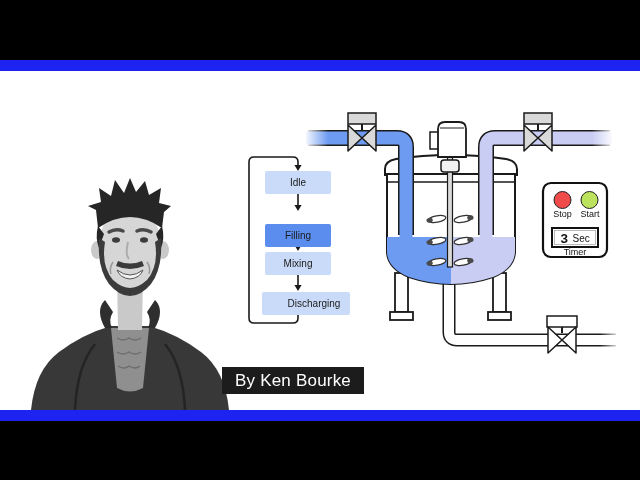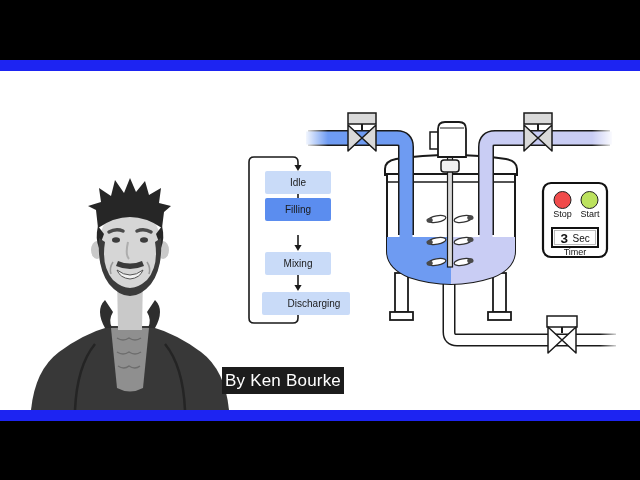--- a/index.html
+++ b/index.html
@@ -12,34 +12,34 @@
   .accent-bar.bottom { top:410px; }
   .content { position:absolute; left:0; top:71px; width:640px; height:339px; background:#fff; }
 
   
   .portrait { position:absolute; left:25px; top:105px; width:210px; height:234px; }
 
   
   .author-badge {
     position:absolute; left:222px; top:296px; height:27px;
     background:#1c1c1c; color:#fff; display:flex; align-items:center;
-    padding:0 3px; font-size:17px; font-weight:500; letter-spacing:0.2px;
+    padding:0 13px; font-size:17px; font-weight:500; letter-spacing:0.2px;
   }
 
   
   .flowchart { position:absolute; left:240px; top:69px; width:125px; height:195px; }
   .flowchart svg { position:absolute; left:0; top:0; }
   .state-box {
     position:absolute; left:25px; width:66px; height:23px;
     background:#c9dbf8; color:#1a1a1a; font-size:10px;
     display:flex; align-items:center; justify-content:center; border-radius:2px;
   }
   .state-box.active { background:#5b8def; }
   .state-idle { top:31px; }
-  .state-filling { top:58px; }
+  .state-filling { top:84px; }
   .state-mixing { top:112px; }
   .state-discharging { top:152px; left:22px; width:72px;padding-left:16px; }
 
   
   .diagram { position:absolute; left:300px; top:14px; width:340px; height:300px; }
 
   .svg-label { font-family:"Liberation Sans", sans-serif; fill:#111; }
 </style>
 </head>
 <body>

